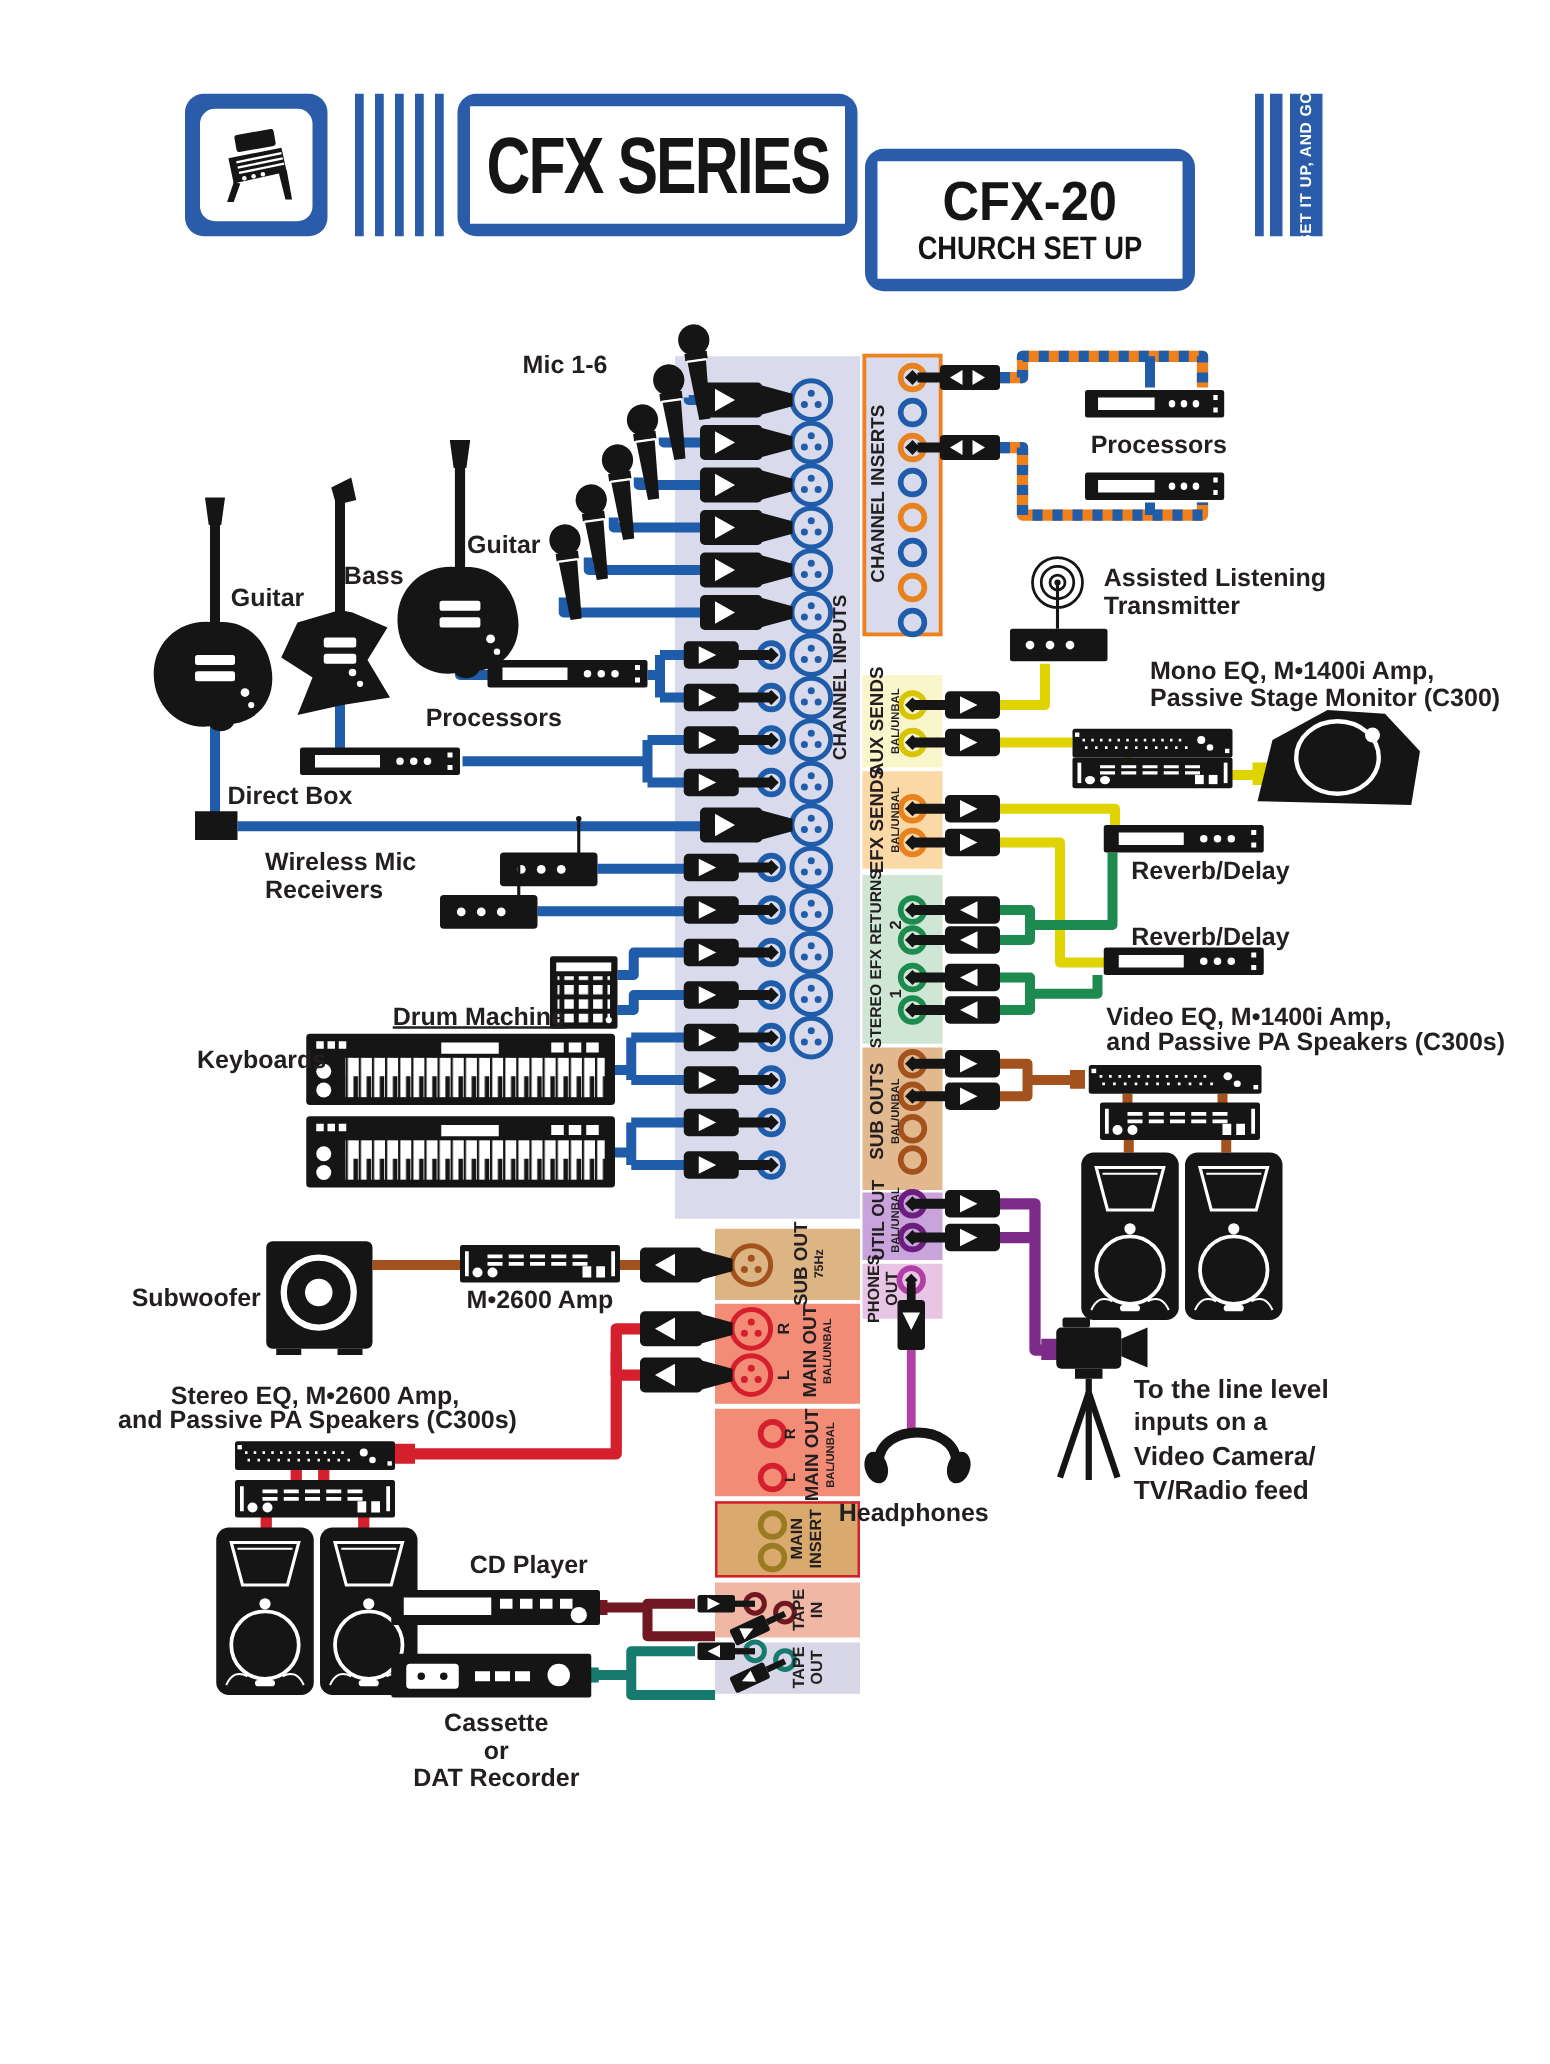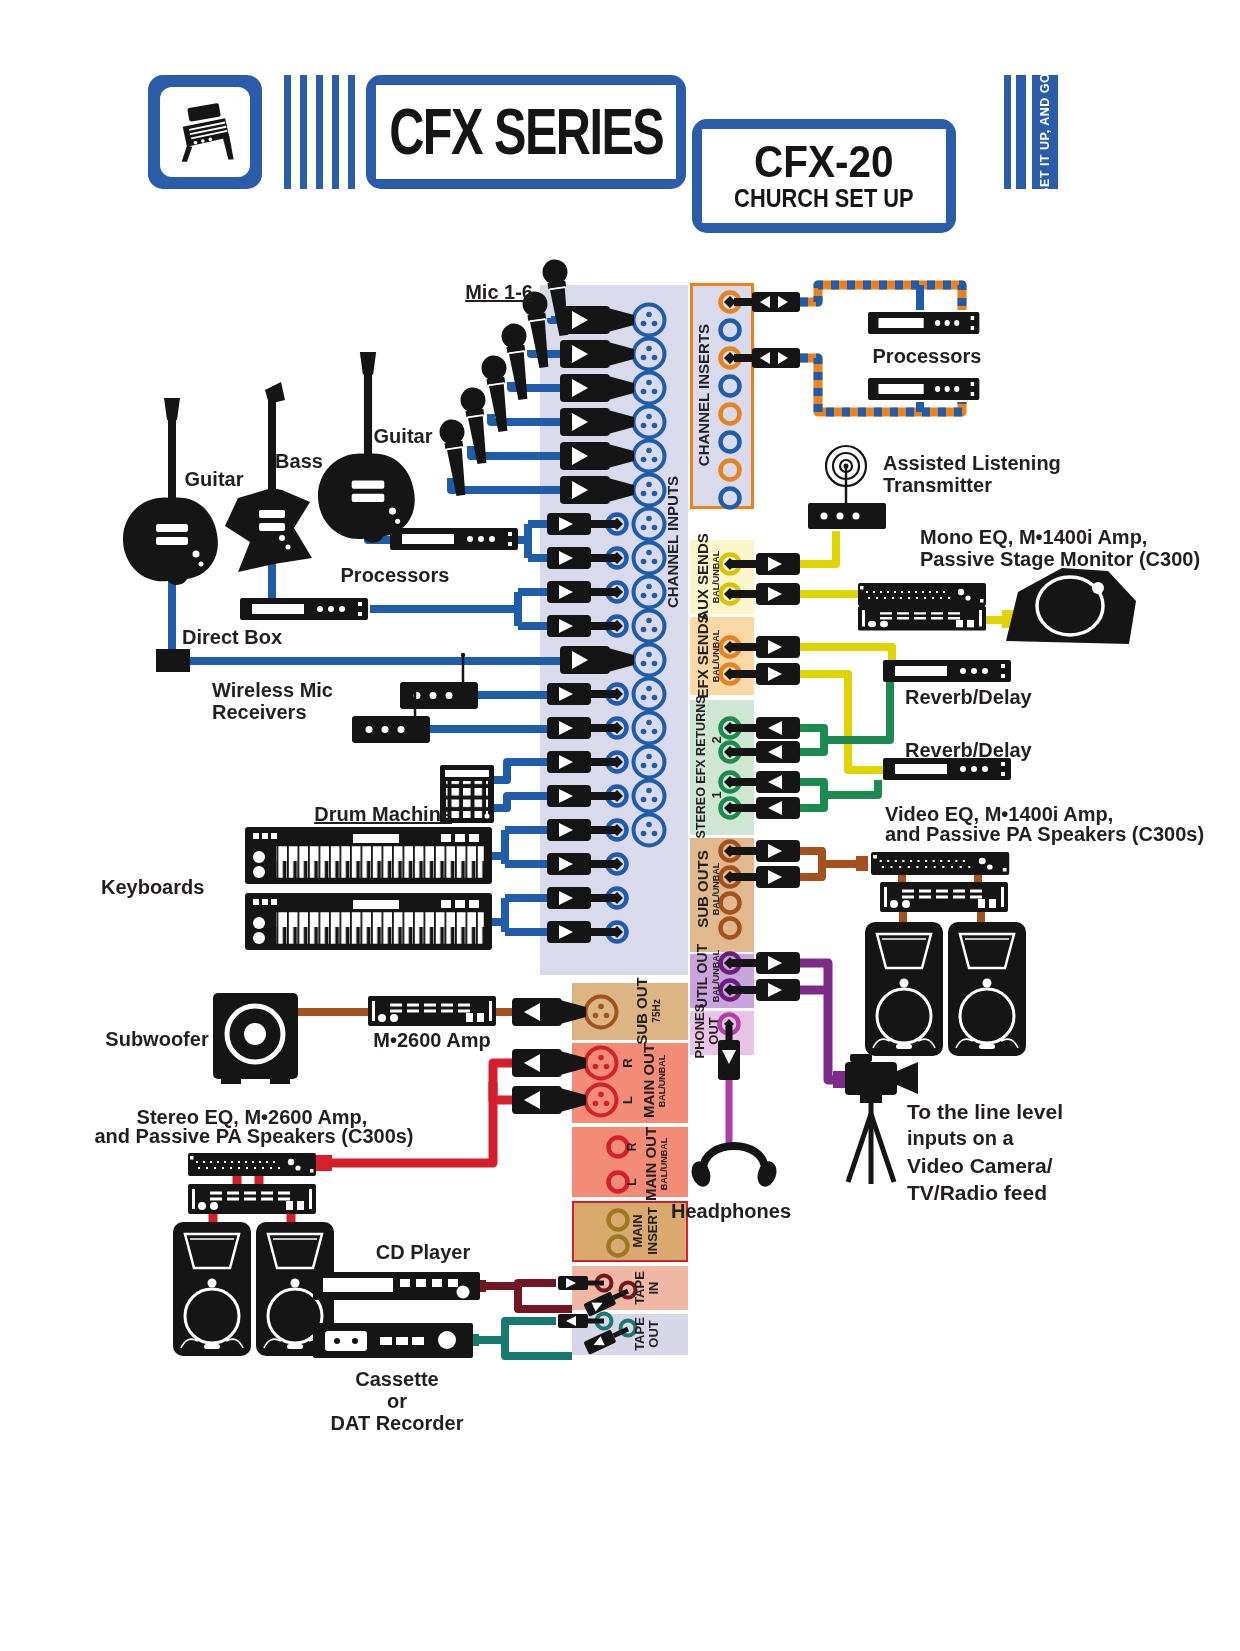--- a/index.html
+++ b/index.html
@@ -652,30 +652,30 @@
   <span class="vlab" style="left:664px;top:1164px;font-size:9px;">BAL/UNBAL</span>
   <span class="vlab" style="left:632px;top:1147px;font-size:12px;">R</span>
   <span class="vlab" style="left:632px;top:1182px;font-size:12px;">L</span>
   <span class="vlab" style="left:637px;top:1231px;font-size:13px;">MAIN</span>
   <span class="vlab" style="left:652px;top:1231px;font-size:13px;">INSERT</span>
   <span class="vlab" style="left:639px;top:1288px;font-size:13px;">TAPE</span>
   <span class="vlab" style="left:653px;top:1288px;font-size:13px;">IN</span>
   <span class="vlab" style="left:639px;top:1334px;font-size:13px;">TAPE</span>
   <span class="vlab" style="left:653px;top:1334px;font-size:13px;">OUT</span>
 
-  <div class="lab" style="left:413px;top:281px;width:120px;text-align:right;text-decoration:underline;">Mic 1-6</div>
+  <div class="lab" style="left:392px;top:281px;width:120px;text-align:center;">Mic 1-6</div>
   <div class="lab" style="left:164px;top:468px;width:100px;text-align:center;">Guitar</div>
   <div class="lab" style="left:249px;top:450px;width:100px;text-align:center;">Bass</div>
   <div class="lab" style="left:353px;top:425px;width:100px;text-align:center;">Guitar</div>
   <div class="lab" style="left:315px;top:564px;width:160px;text-align:center;">Processors</div>
   <div class="lab" style="left:152px;top:626px;width:160px;text-align:center;">Direct Box</div>
   <div class="lab" style="left:212px;top:679px;width:180px;">Wireless Mic</div>
   <div class="lab" style="left:212px;top:701px;width:180px;text-align:left;">Receivers</div>
   <div class="lab" style="left:292px;top:803px;width:160px;text-align:right;text-decoration:underline;">Drum Machine</div>
-  <div class="lab" style="left:101px;top:876px;width:160px;text-align:left;">Keyboards</div>
+  <div class="lab" style="left:101px;top:837px;width:160px;text-align:right;">Keyboards</div>
   <div class="lab" style="left:77px;top:1028px;width:160px;text-align:center;">Subwoofer</div>
   <div class="lab" style="left:352px;top:1029px;width:160px;text-align:center;">M•2600 Amp</div>
   <div class="lab" style="left:112px;top:1106px;width:280px;text-align:center;">Stereo EQ, M•2600 Amp,</div>
   <div class="lab" style="left:94px;top:1125px;width:320px;text-align:center;">and Passive PA Speakers (C300s)</div>
   <div class="lab" style="left:343px;top:1241px;width:160px;text-align:center;">CD Player</div>
   <div class="lab" style="left:297px;top:1368px;width:200px;text-align:center;">Cassette</div>
   <div class="lab" style="left:297px;top:1390px;width:200px;text-align:center;">or</div>
   <div class="lab" style="left:297px;top:1412px;width:200px;text-align:center;">DAT Recorder</div>
   <div class="lab" style="left:651px;top:1200px;width:160px;text-align:center;">Headphones</div>
   <div class="lab" style="left:847px;top:345px;width:160px;text-align:center;">Processors</div>

